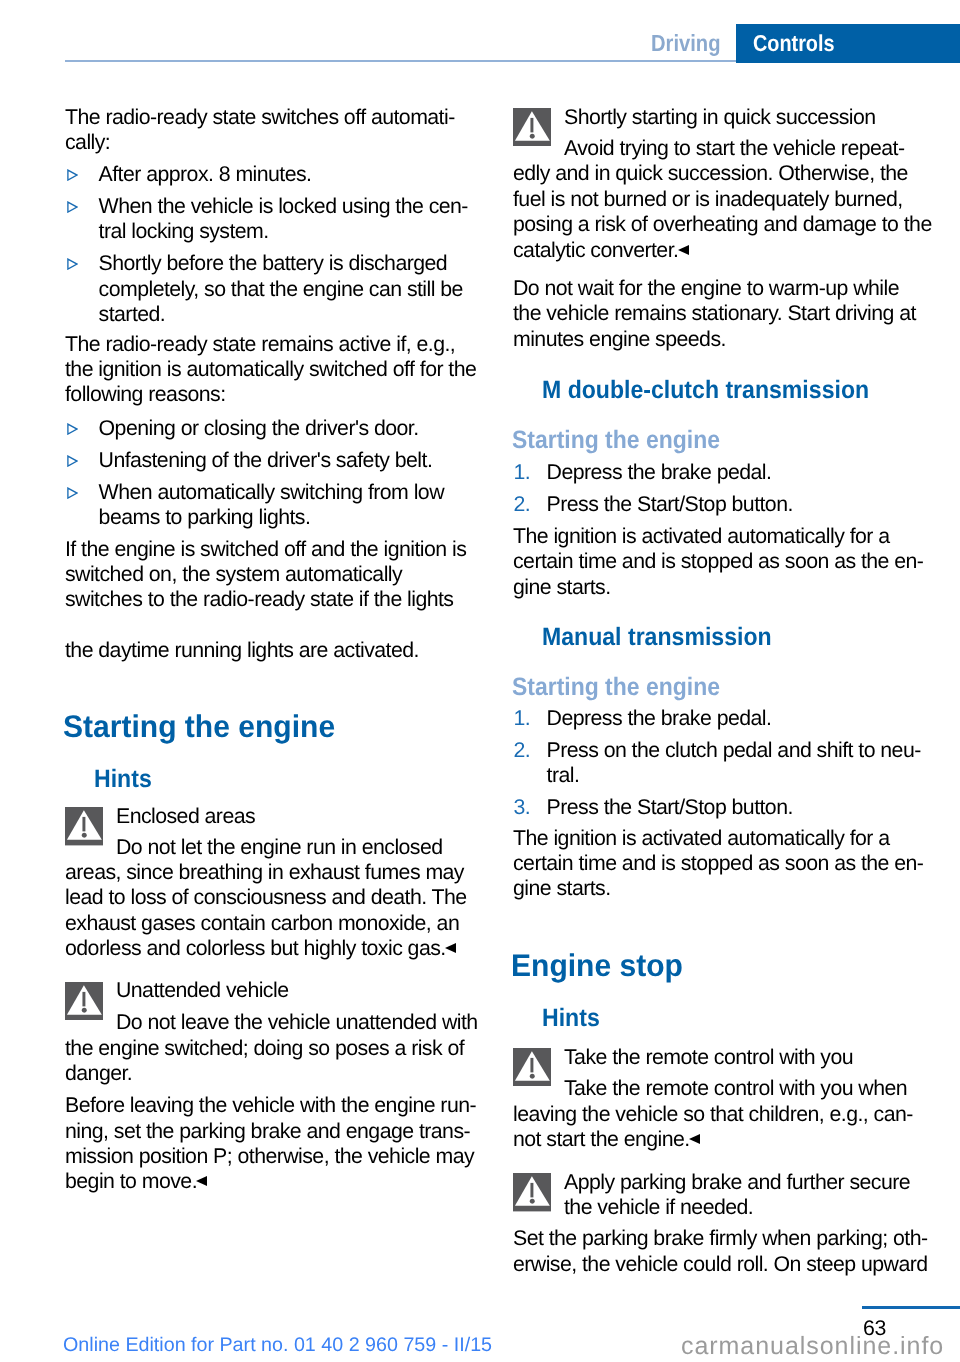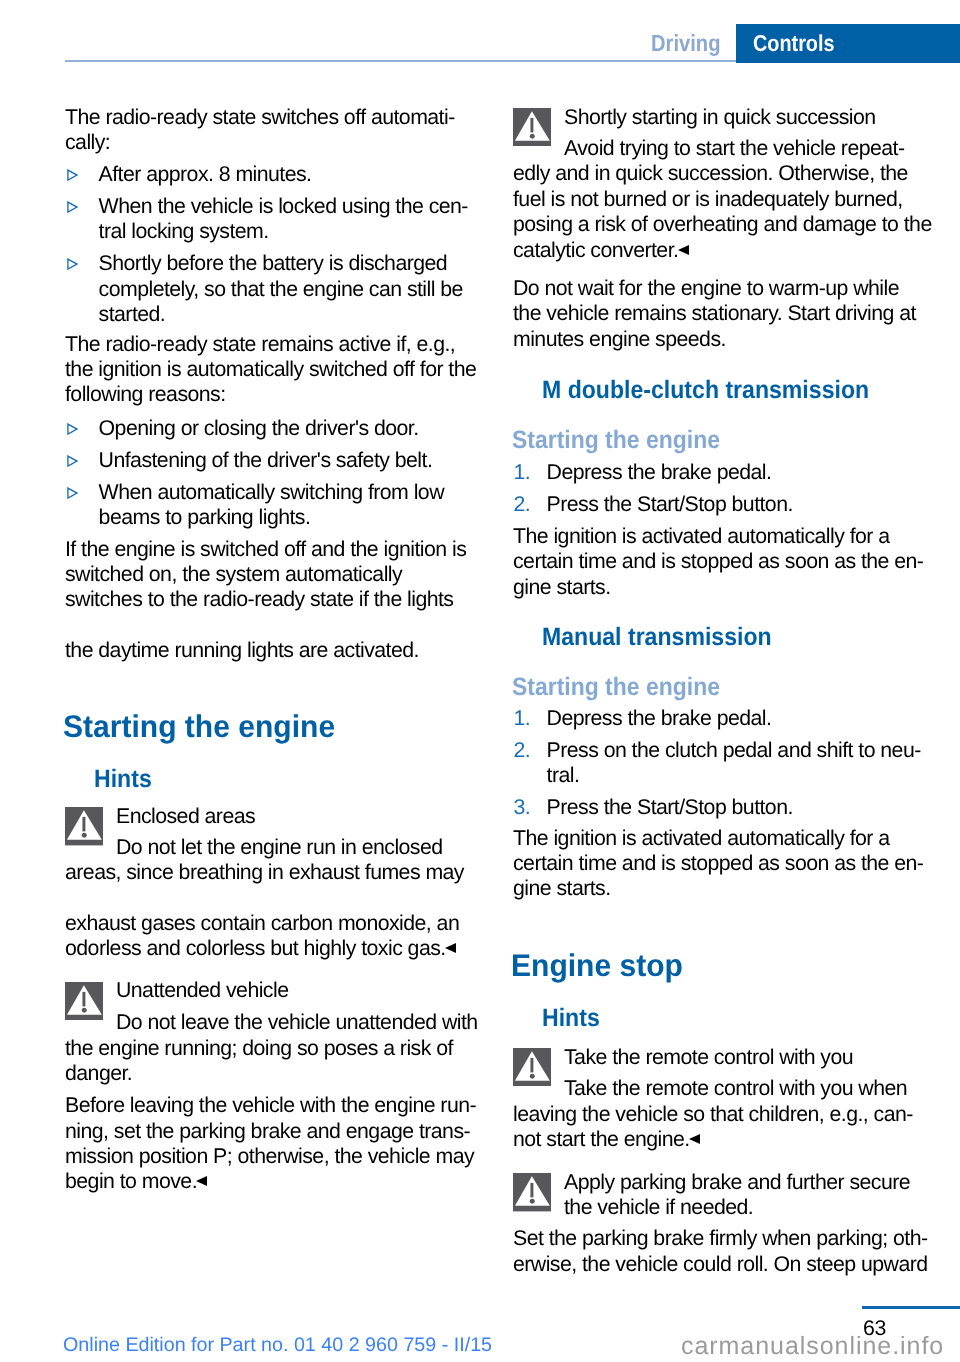--- a/index.html
+++ b/index.html
@@ -118,32 +118,32 @@
     <div class="h2" style="margin-top:24.6px"><span>Hints</span></div>
 
     <div class="note" style="margin-top:11.8px">
       <svg class="warn-icon" viewBox="0 0 38.1 38.4">
         <rect x="0" y="0" width="38.1" height="38.4" fill="#58585a"></rect>
         <polygon points="18.9,3.2 36.85,32.75 1.95,32.75" fill="#ffffff"></polygon>
         <rect x="17.45" y="9.9" width="2.95" height="14.5" fill="#58585a"></rect>
         <circle cx="19.25" cy="28.3" r="2.5" fill="#58585a"></circle>
       </svg>
       <p class="wtitle">Enclosed areas</p>
-      <p class="wbody gap" style="margin-top:5.5px"><span>Do not let the engine run in enclosed</span><br><span>areas, since breathing in exhaust fumes may</span><br><br><span>exhaust gases contain carbon monoxide, an</span><br><span>odorless and colorless but highly toxic gas.</span><span class="eow"></span></p>
+      <p class="wbody gap" style="margin-top:5.5px"><span>Do not let the engine run in enclosed</span><br><span>areas, since breathing in exhaust fumes may</span><br><span>lead to loss of consciousness and death. The</span><br><span>exhaust gases contain carbon monoxide, an</span><br><span>odorless and colorless but highly toxic gas.</span><span class="eow"></span></p>
     </div>
 
     <div class="note" style="margin-top:16.7px">
       <svg class="warn-icon" viewBox="0 0 38.1 38.4">
         <rect x="0" y="0" width="38.1" height="38.4" fill="#58585a"></rect>
         <polygon points="18.9,3.2 36.85,32.75 1.95,32.75" fill="#ffffff"></polygon>
         <rect x="17.45" y="9.9" width="2.95" height="14.5" fill="#58585a"></rect>
         <circle cx="19.25" cy="28.3" r="2.5" fill="#58585a"></circle>
       </svg>
       <p class="wtitle">Unattended vehicle</p>
-      <p class="wbody gap" style="margin-top:6.5px"><span>Do not leave the vehicle unattended with</span><br><span>the engine running; doing so poses a risk of</span><br><span>danger.</span></p>
+      <p class="wbody gap" style="margin-top:6.5px"><span>Do not leave the vehicle unattended with</span><br><span>the engine switched; doing so poses a risk of</span><br><span>danger.</span></p>
     </div>
 
     <p class="gap" style="margin-top:6.7px"><span>Before leaving the vehicle with the engine run-</span><br><span>ning, set the parking brake and engage trans-</span><br><span>mission position P; otherwise, the vehicle may</span><br><span>begin to move.</span><span class="eow"></span></p>
   </div>
 
   <div class="col col-r">
 
     <div class="note">
       <svg class="warn-icon" viewBox="0 0 38.1 38.4">
         <rect x="0" y="0" width="38.1" height="38.4" fill="#58585a"></rect>

